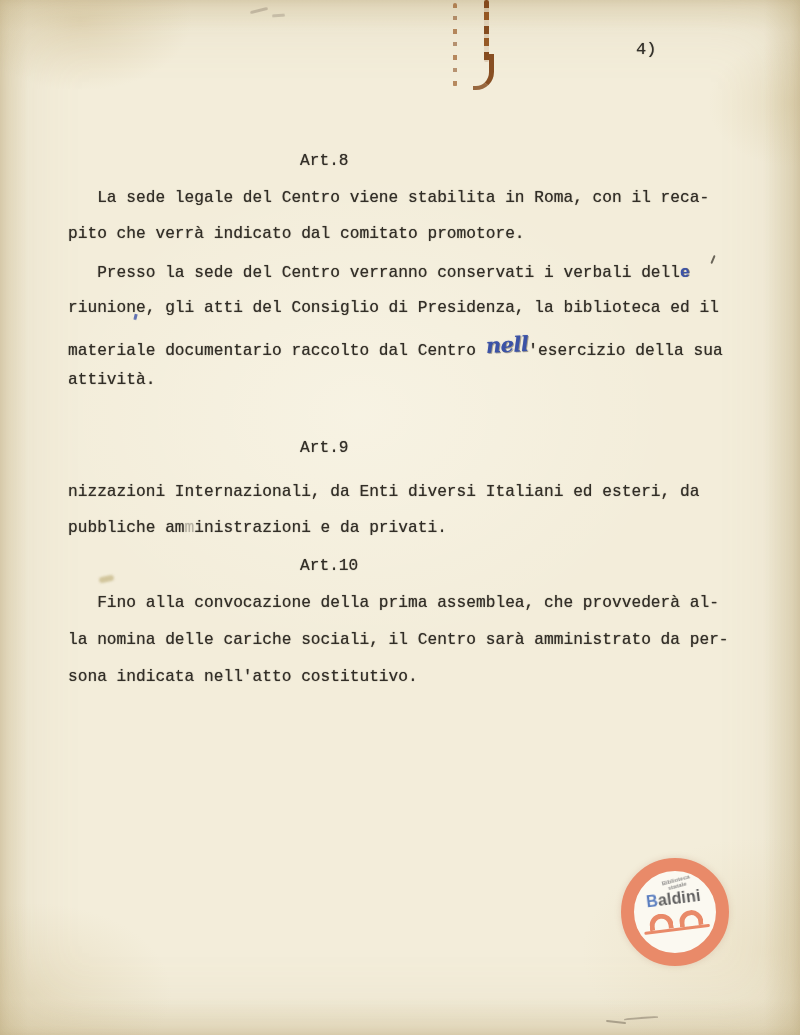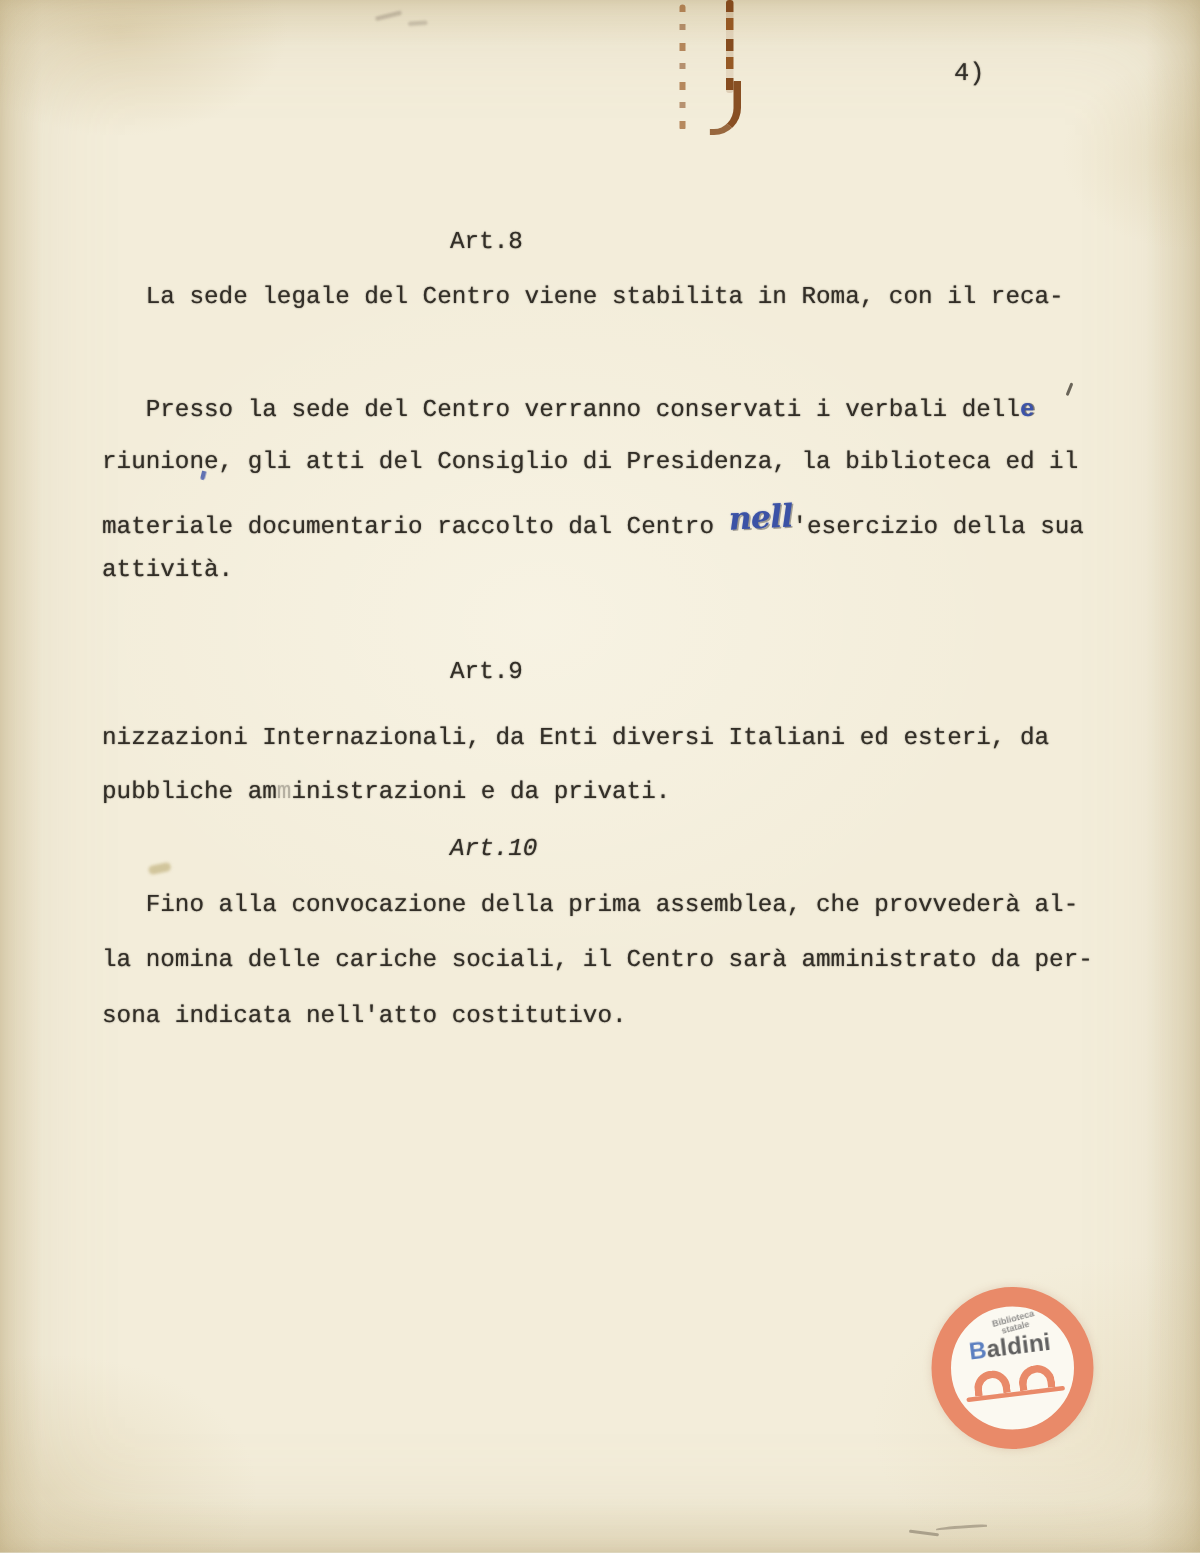--- a/index.html
+++ b/index.html
@@ -131,28 +131,29 @@
   <div class="pen-tick"></div>
   <div class="pen-under-e"></div>
   <div class="pencil-a"></div>
   <div class="pencil-b"></div>
 
   <div class="page-number">4)</div>
 
   <div class="typed-layer">
       <div class="line" style="top: 153px; left: 300px;"><span>Art.8</span></div>
       <div class="line" style="top: 190px; left: 68px;"><span>   La sede legale del Centro viene stabilita in Roma, con il reca-</span></div>
+      <div class="line" style="top: 226px; left: 68px;"><span>pito che verrà indicato dal comitato promotore.</span></div>
       <div class="line" style="top: 300px; left: 68px;"><span>riunione, gli atti del Consiglio di Presidenza, la biblioteca ed il</span></div>
       <div class="line" style="top: 265px; left: 68px;"><span>   Presso la sede del Centro verranno conservati i verbali dell</span><span class="blue-over">e</span></div>
       <div class="line" style="top: 337px; left: 68px;"><span>materiale documentario raccolto dal Centro </span><span class="handwriting">nell</span><span>'esercizio della sua</span></div>
       <div class="line" style="top: 372px; left: 68px; text-align: right;"><span>attività.</span></div>
       <div class="line" style="top: 410px; left: 300px; margin-top: 30px;"><span>Art.9</span></div>
       <div class="line" style="top: 484px; left: 68px;"><span>nizzazioni Internazionali, da Enti diversi Italiani ed esteri, da</span></div>
       <div class="line" style="top: 520px; left: 68px;"><span>pubbliche am</span><span class="faint">m</span><span>inistrazioni e da privati.</span></div>
-      <div class="line" style="top: 558px; left: 300px; font-style: italic;"><span>Art.10</span></div>
+      <div class="line" style="top: 558px; left: 300px;"><span>Art.10</span></div>
       <div class="line" style="top: 595px; left: 68px;"><span>   Fino alla convocazione della prima assemblea, che provvederà al-</span></div>
       <div class="line" style="top: 632px; left: 68px;"><span>la nomina delle cariche sociali, il Centro sarà amministrato da per-</span></div>
       <div class="line" style="top: 669px; left: 68px;"><span>sona indicata nell'atto costitutivo.</span></div>
     </div>
 
   <div class="stamp">
     <div class="stamp-content">
       <div class="stamp-tiny">
         <div>Biblioteca</div>
         <div>statale</div>

